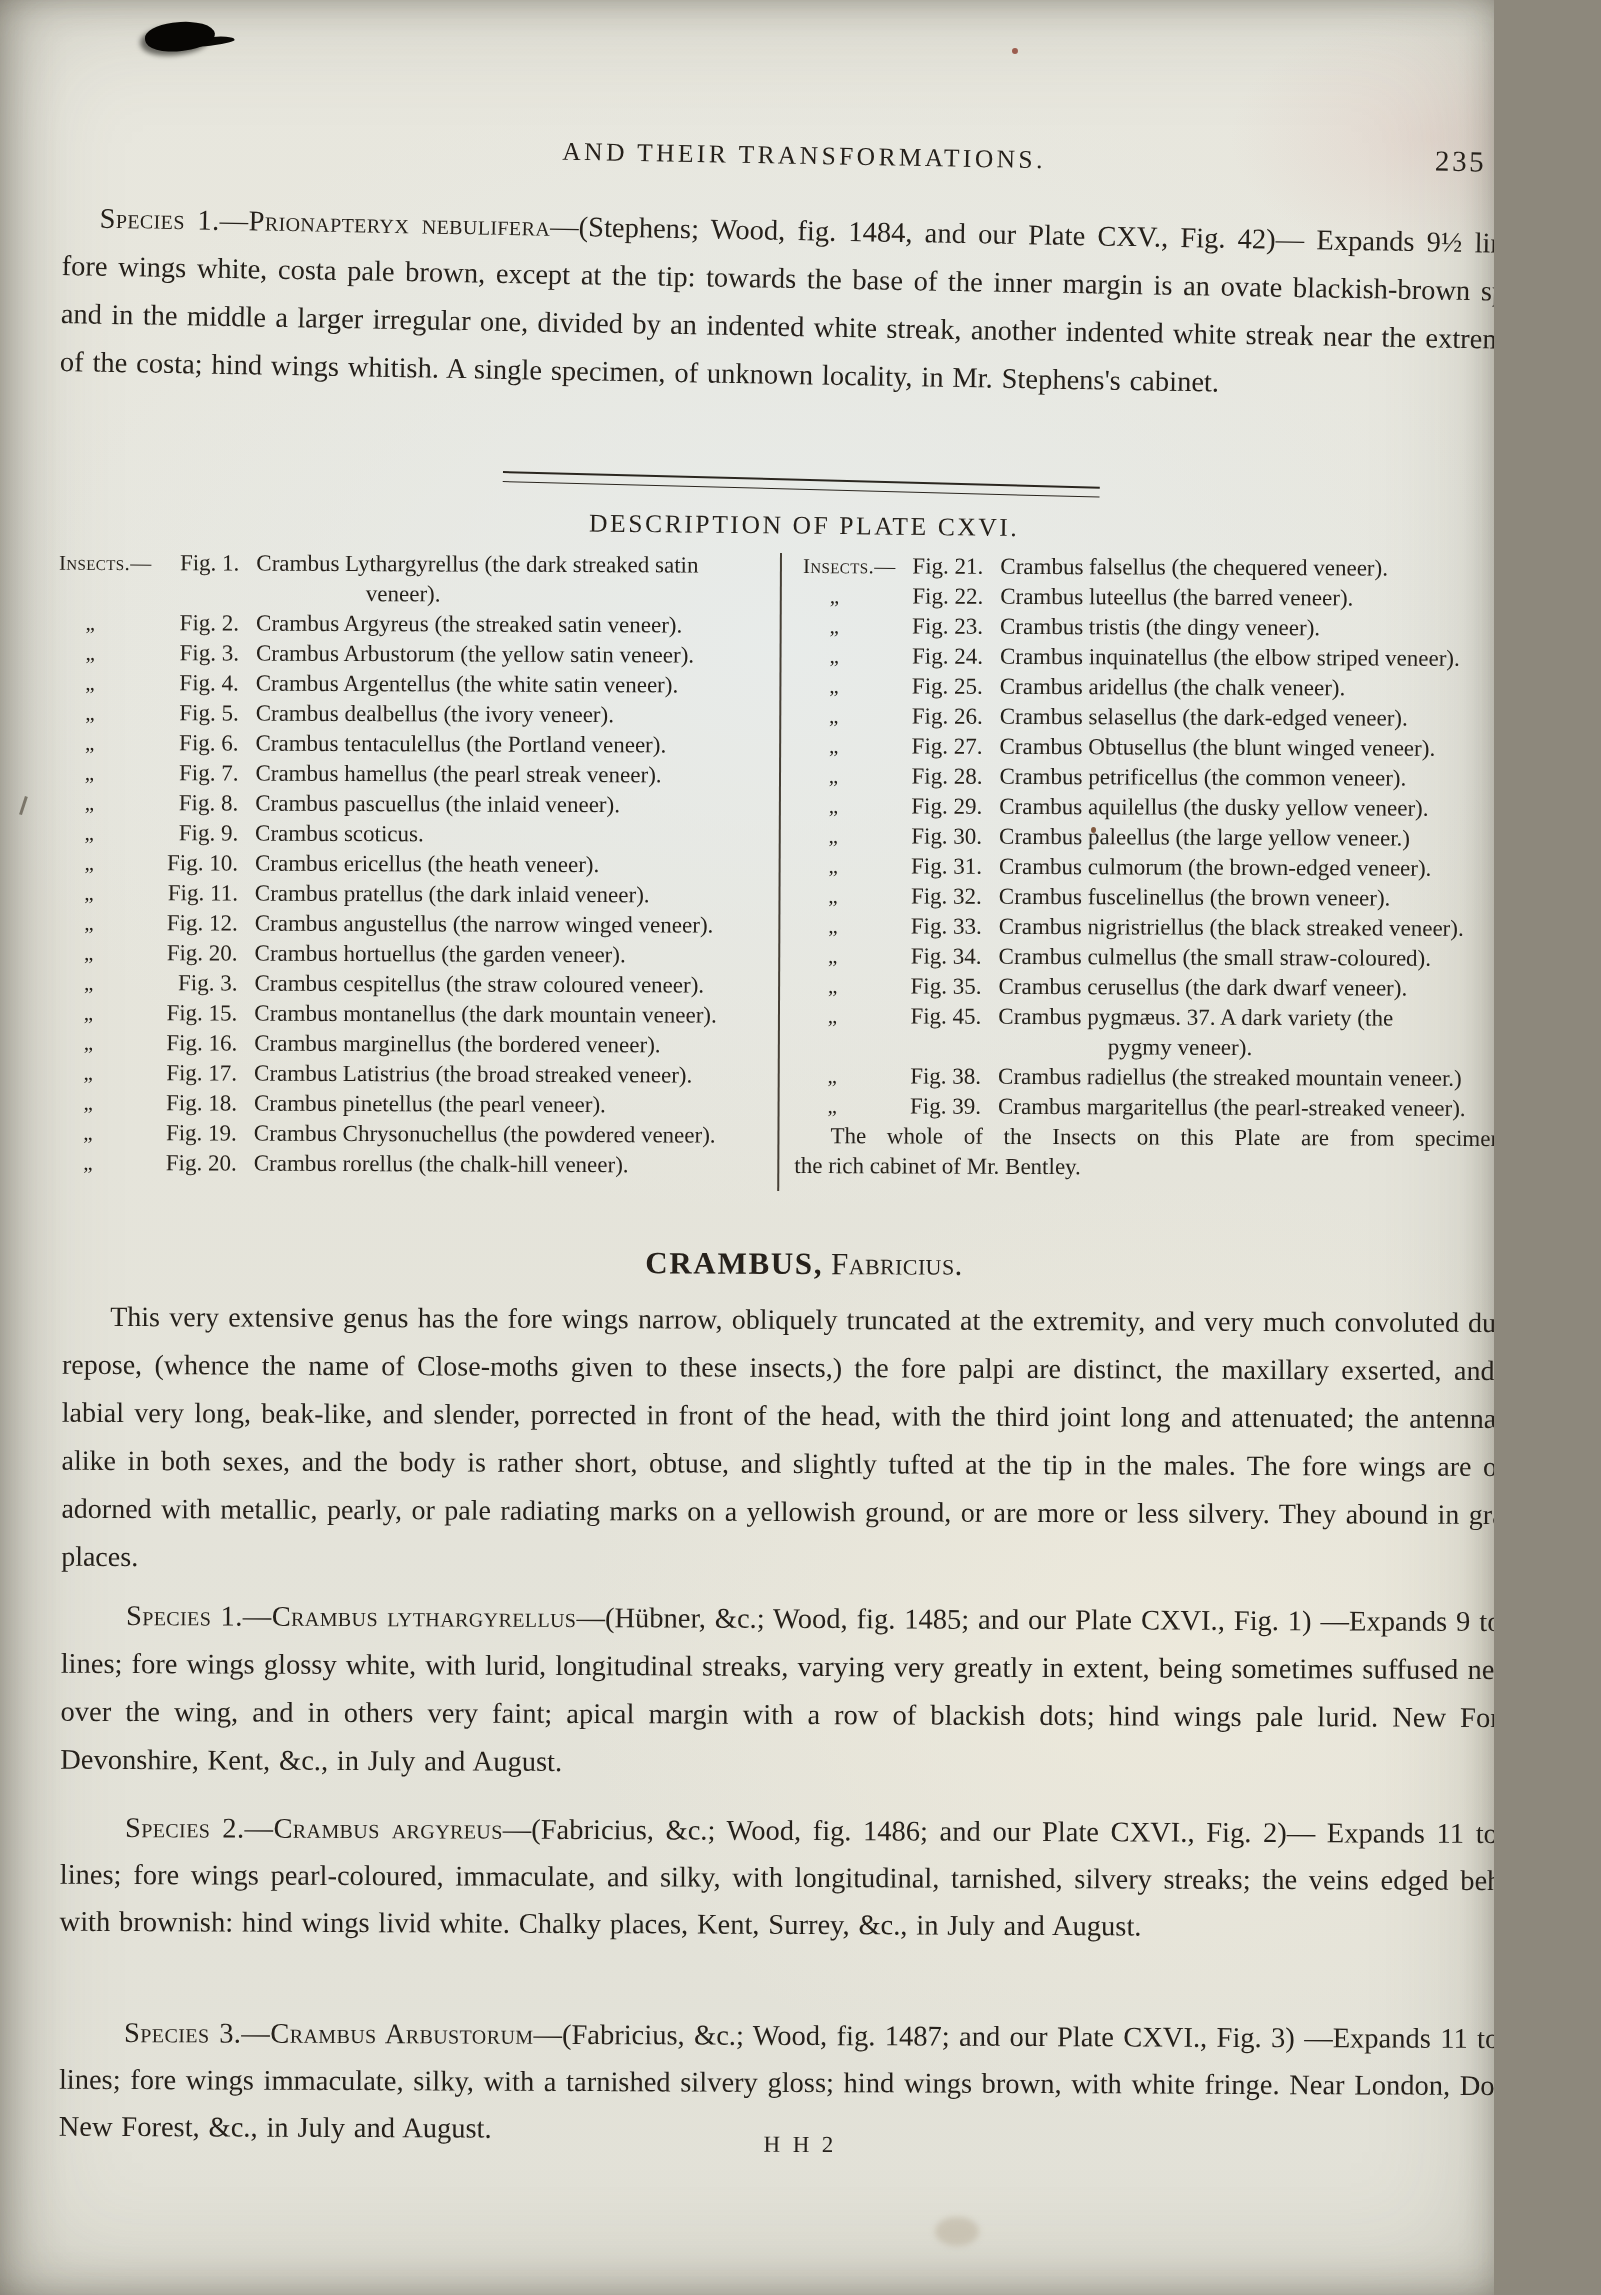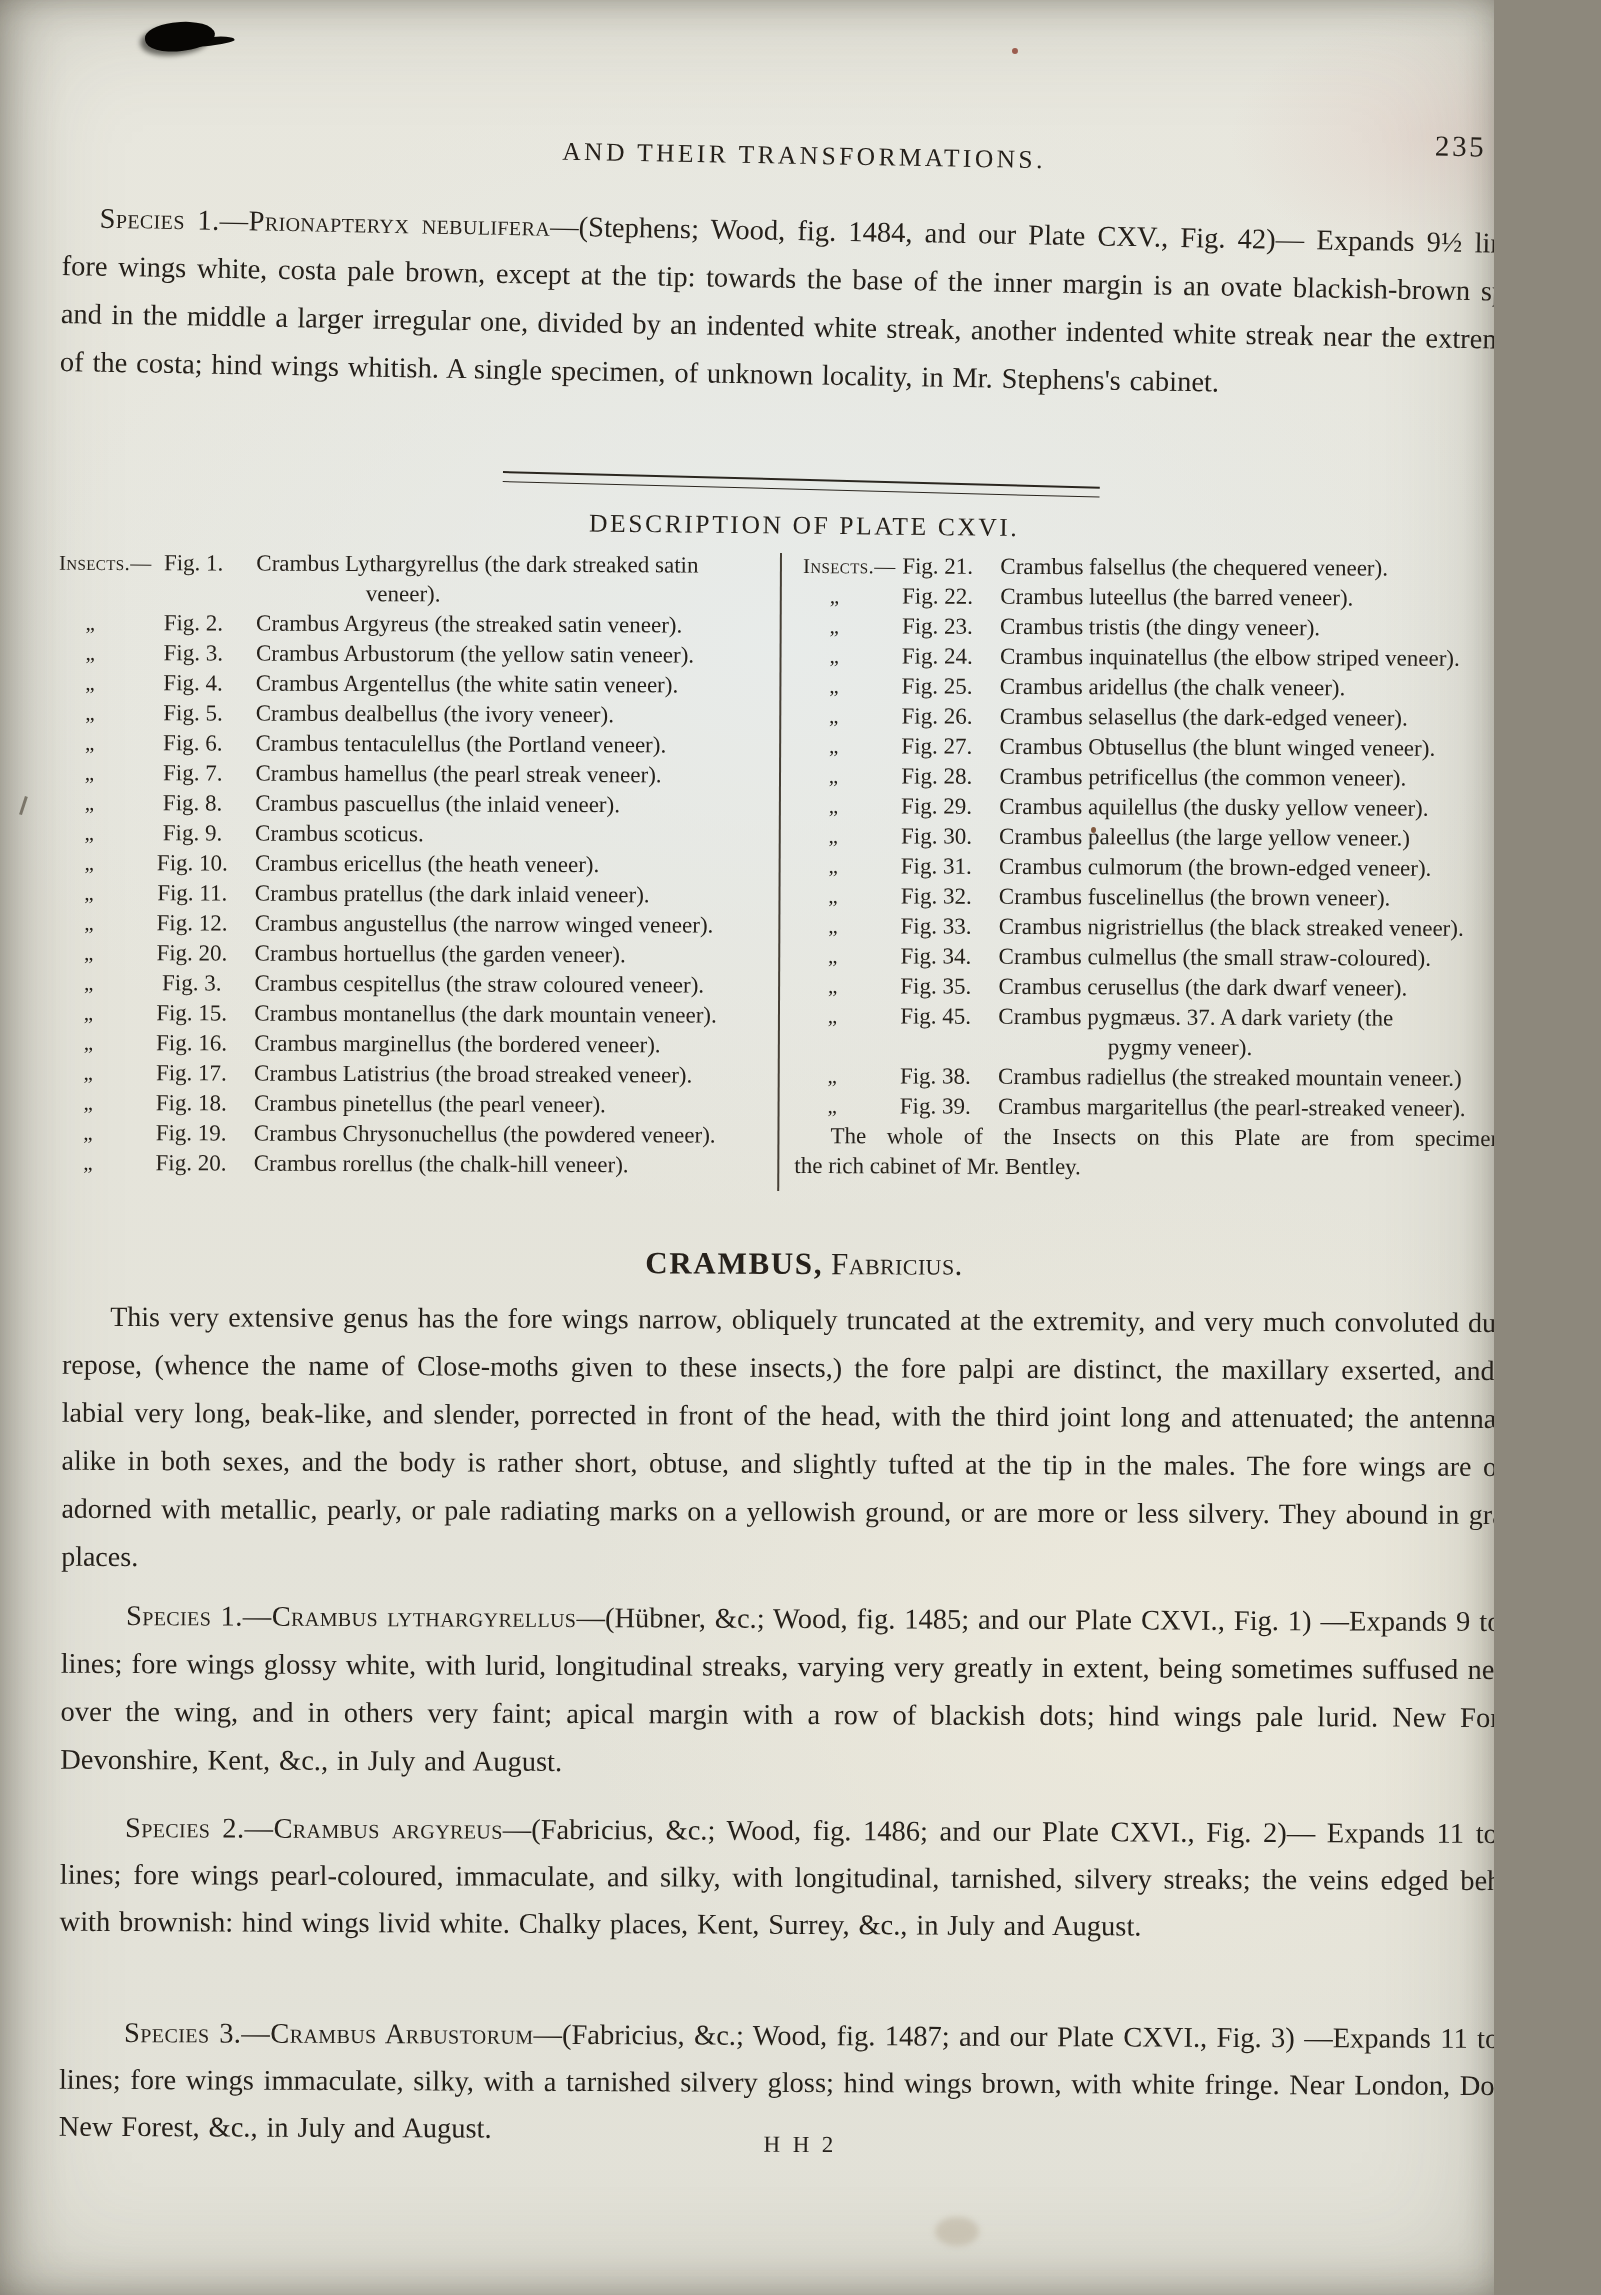--- a/index.html
+++ b/index.html
@@ -31,21 +31,21 @@
     border-radius:50%; opacity:.65; filter:blur(0.9px); }
   .speck-b { left:1012px; top:48px; width:6px; height:6px; background:#8a3c2c; border-radius:50%; opacity:.8; }
   .speck-c { left:1091px; top:827px; width:5.1px; height:6px; background:#6e3f22; border-radius:50%; opacity:.85; }
   .speck-d { left:22px; top:796px; width:2.6px; height:18.7px; background:#5a5246; transform:rotate(18deg); opacity:.7; }
   .smudge  { left:935px; top:2217px; width:44px; height:29px; background:#b7ac97;
     border-radius:50%; opacity:.5; filter:blur(3.4px); }
 
   
   .running-header { left:65px; top:128px; width:1479px; text-align:center;
     font-size:25.5px; letter-spacing:3.4px; transform:rotate(1deg); transform-origin:0 0; }
-  .page-number { left:1435px; top:130px; font-size:29px; letter-spacing:2.6px;
+  .page-number { left:1435px; top:145px; font-size:29px; letter-spacing:2.6px;
     transform:rotate(1deg); }
 
   
   .para { text-align:justify; word-spacing:1.7px; }
   .intro-para { left:63px; top:194px; width:1474px; font-size:28.5px; line-height:48px;
     text-indent:37px; transform:rotate(1.02deg); transform-origin:0 0; }
 
   
   .plate-rule { left:503px; top:471px; width:597px; height:7.7px;
     border-top:2.6px solid #2b261f; border-bottom:1.7px solid #2b261f;
@@ -57,21 +57,21 @@
     transform:rotate(.25deg); transform-origin:50% 0; }
   .col-left  { position:absolute; left:53px;  top:0; width:714px; }
   .col-right { position:absyolute; }
   .col-right { position:absolute; left:797px; top:0; width:755px; }
   .col-divider { position:absolute; left:780px; top:1.7px; width:1.7px; height:638px;
     background:#463f35; }
   .frow { display:grid; grid-template-columns:95px 105px 1fr;
     font-size:23px; line-height:30px; white-space:nowrap; }
   .flabel { font-variant:small-caps; font-size:21px; letter-spacing:0.4px;margin-left:6px; }
   .fditto { text-align:center; padding-right:25.5px; }
-  .ffig  { text-align:center; padding-right:13.6px; }
+  .ffig  { text-align:right; padding-right:13.6px; }
   .ftext { padding-left:3.4px; }
   .frow-cont { font-size:23px; line-height:30px; padding-left:313px; white-space:nowrap; }
   .note1 { font-size:23px; line-height:30px; padding-left:36px;
     text-align:justify; text-align-last:justify; }
   .note2 { font-size:23px; line-height:30px; }
 
   
   .lower { left:0; top:0; width:1602px; height:2295px;
     transform:rotate(.25deg); transform-origin:50% 50%; }
   .genus-heading { left:65px; top:1246px; width:1479px; text-align:center; font-size:31px; }

